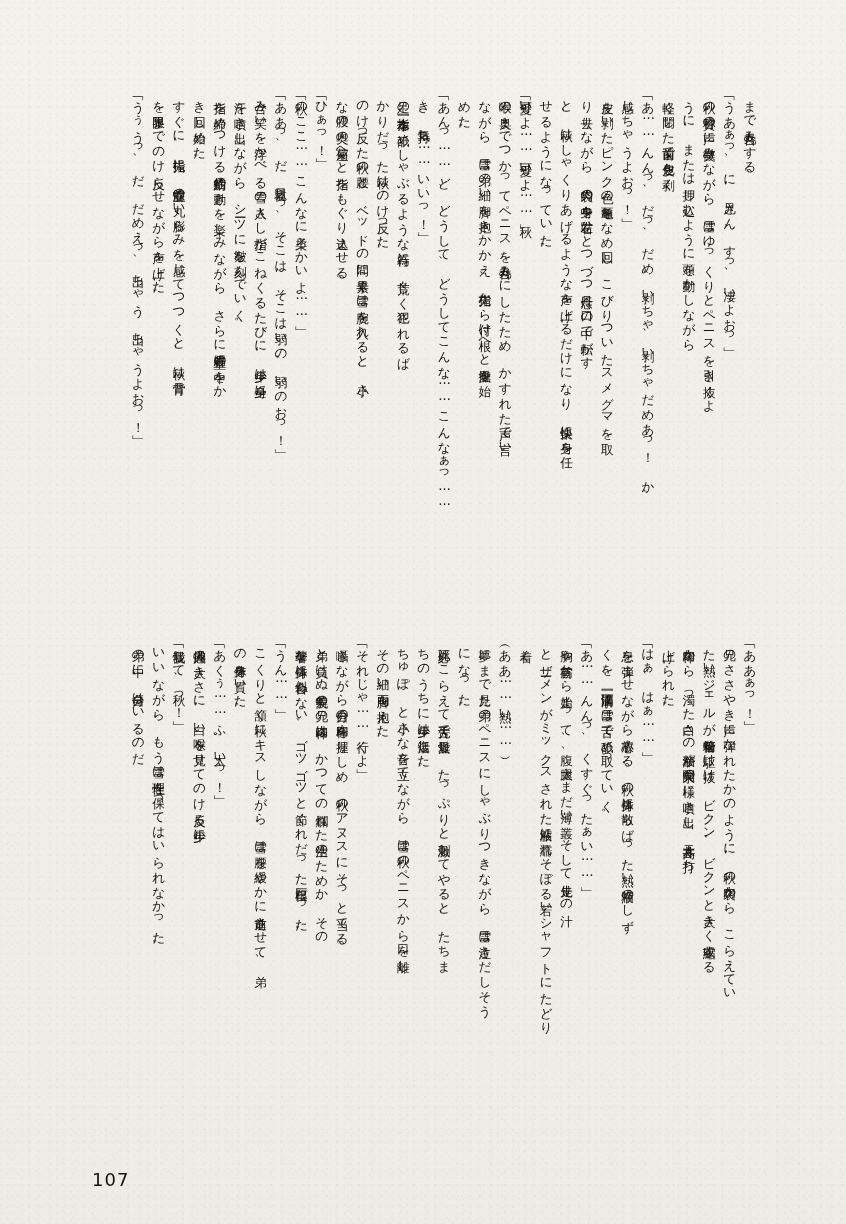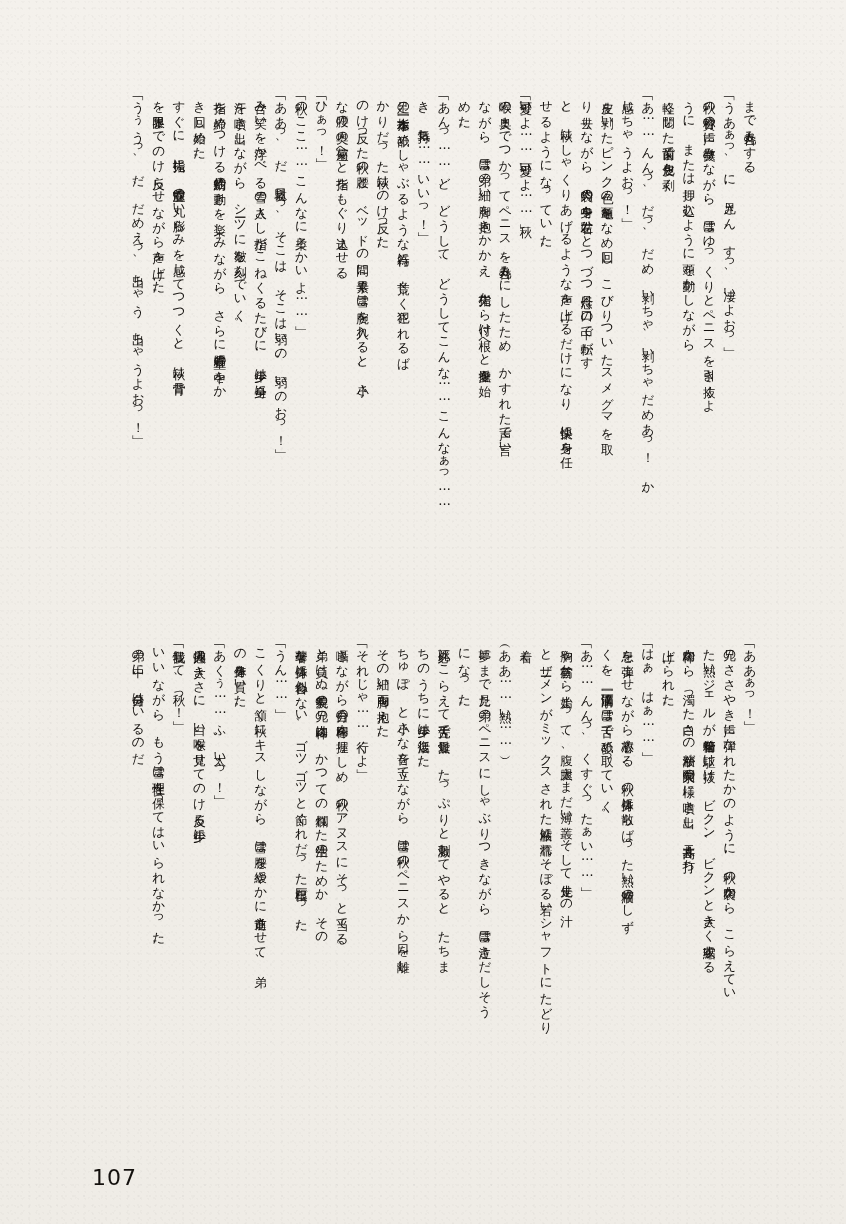--- a/index.html
+++ b/index.html
@@ -57,21 +57,21 @@
   .text-block p {
     margin: 0;
     padding: 0;
     display: block;
   }
 
   .page-number {
     position: absolute;
     left: 92px;
     bottom: 34px;
-    font-size: 22px;
+    font-size: 18px;
     letter-spacing: 1px;
     font-family: "DejaVu Sans", "Liberation Sans", sans-serif;
     color: #14110e;
   }
 </style>
 </head>
 <body>
 
 <div class="page"></div>
 

